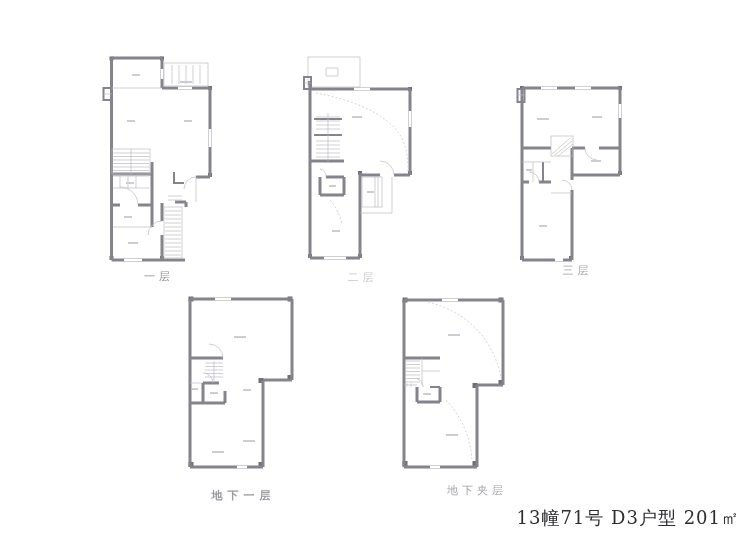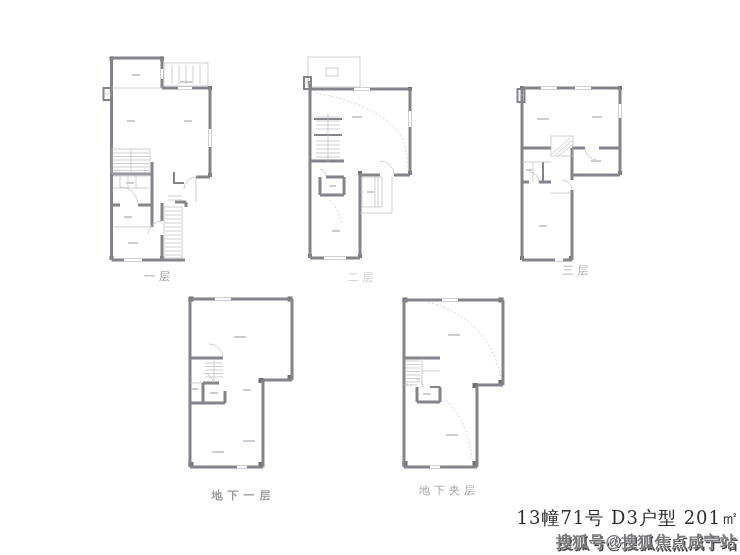--- a/index.html
+++ b/index.html
@@ -233,19 +233,18 @@
       <g>
         <path class="lb" d="M46,38 H58 M44,138 H56 M21,97 H29"></path>
       </g>
     </svg>
   </div>
 
   <div class="plan-label" id="label-l1" style="left:100px;top:269px;width:118px;">一层</div>
   <div class="plan-label" id="label-l2" style="left:300px;top:270px;width:125px;">二层</div>
   <div class="plan-label" id="label-l3" style="left:515px;top:263px;width:125px;">三层</div>
   <div class="plan-label" id="label-b1" style="left:185px;top:488px;width:117px;font-weight:bold;">地下一层</div>
-  <div class="plan-label" id="label-b2" style="left:388px;top:483px;width:122px;">地下夹层</div>
+  <div class="plan-label" id="label-b2" style="left:416px;top:483px;width:122px;">地下夹层</div>
 
   <div id="caption">13幢71号 D3户型  201㎡</div>
 
-  <div id="watermark">搜狐号@搜狐焦点咸宁站</div>
 
 </div>
 
 </body></html>

